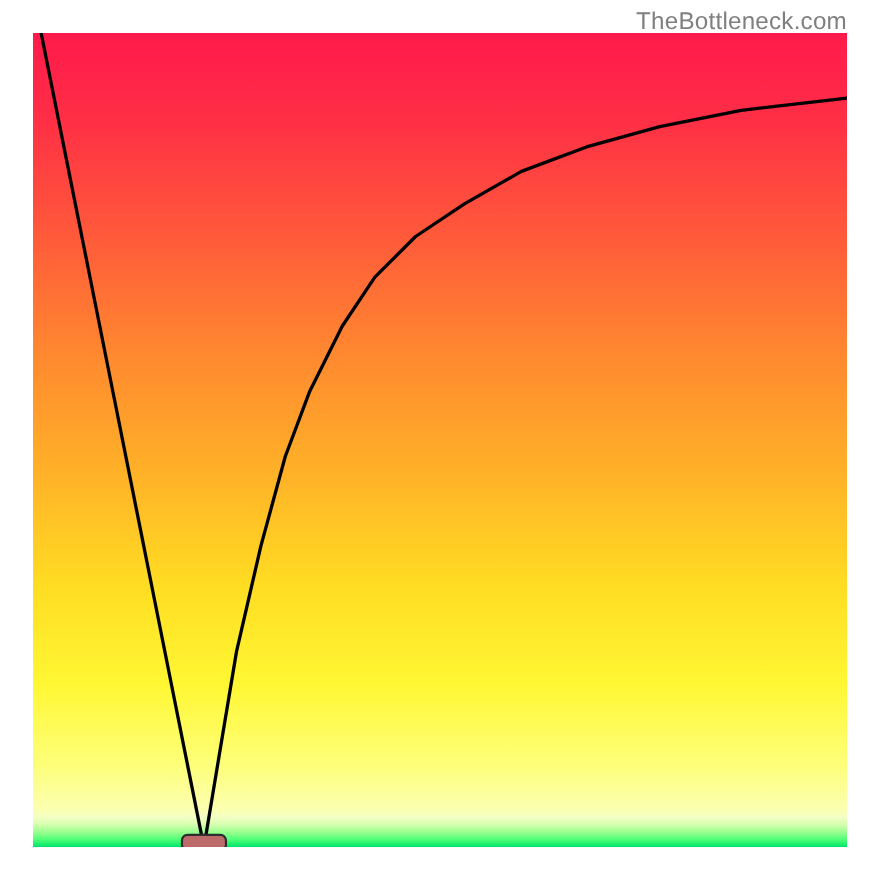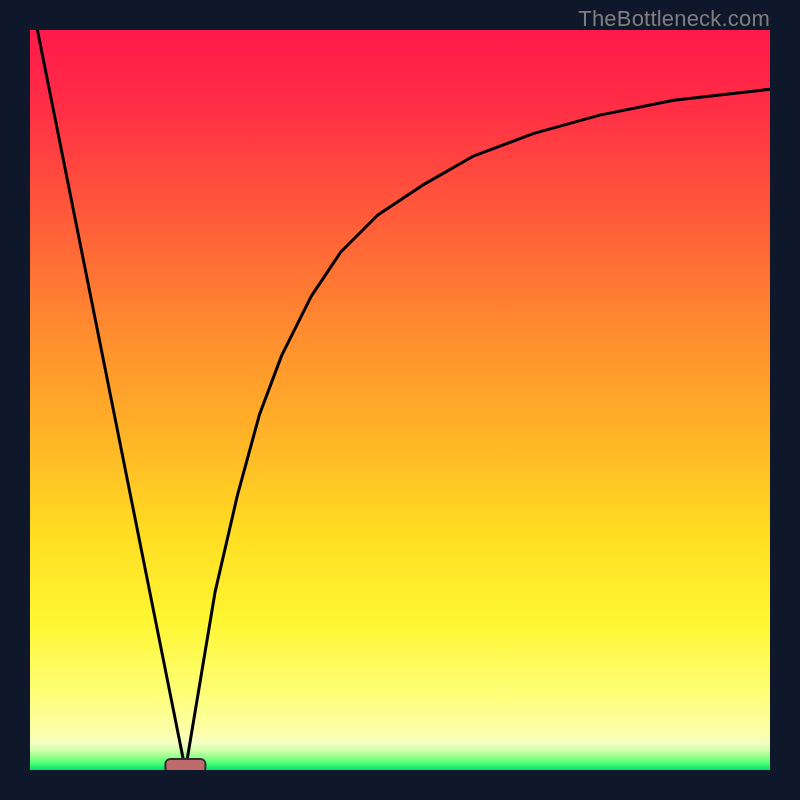--- a/index.html
+++ b/index.html
@@ -7,21 +7,21 @@
     padding: 0;
     width: 800px;
     height: 800px;
     overflow: hidden;
     background: #000;
     font-family: Arial, Helvetica, sans-serif;
   }
   .outer {
     width: 800px;
     height: 800px;
-    background: #0f172a;
+    background: #ffffff;
     position: relative;
   }
   .plot {
     position: absolute;
     left: 30px;
     top: 30px;
     width: 740px;
     height: 740px;
     overflow: hidden;
   }

